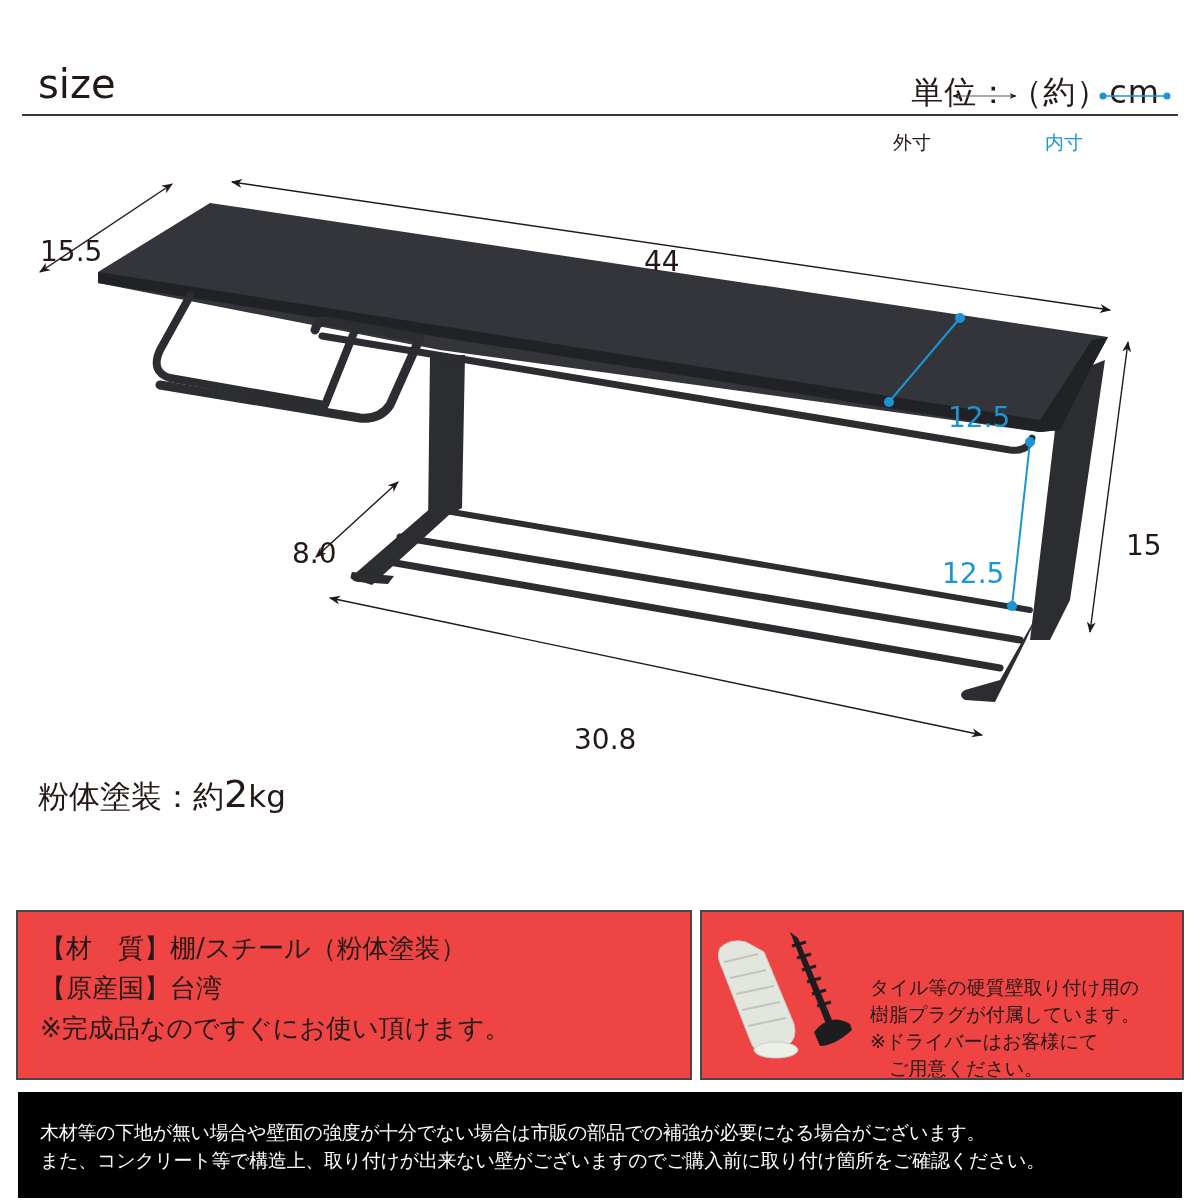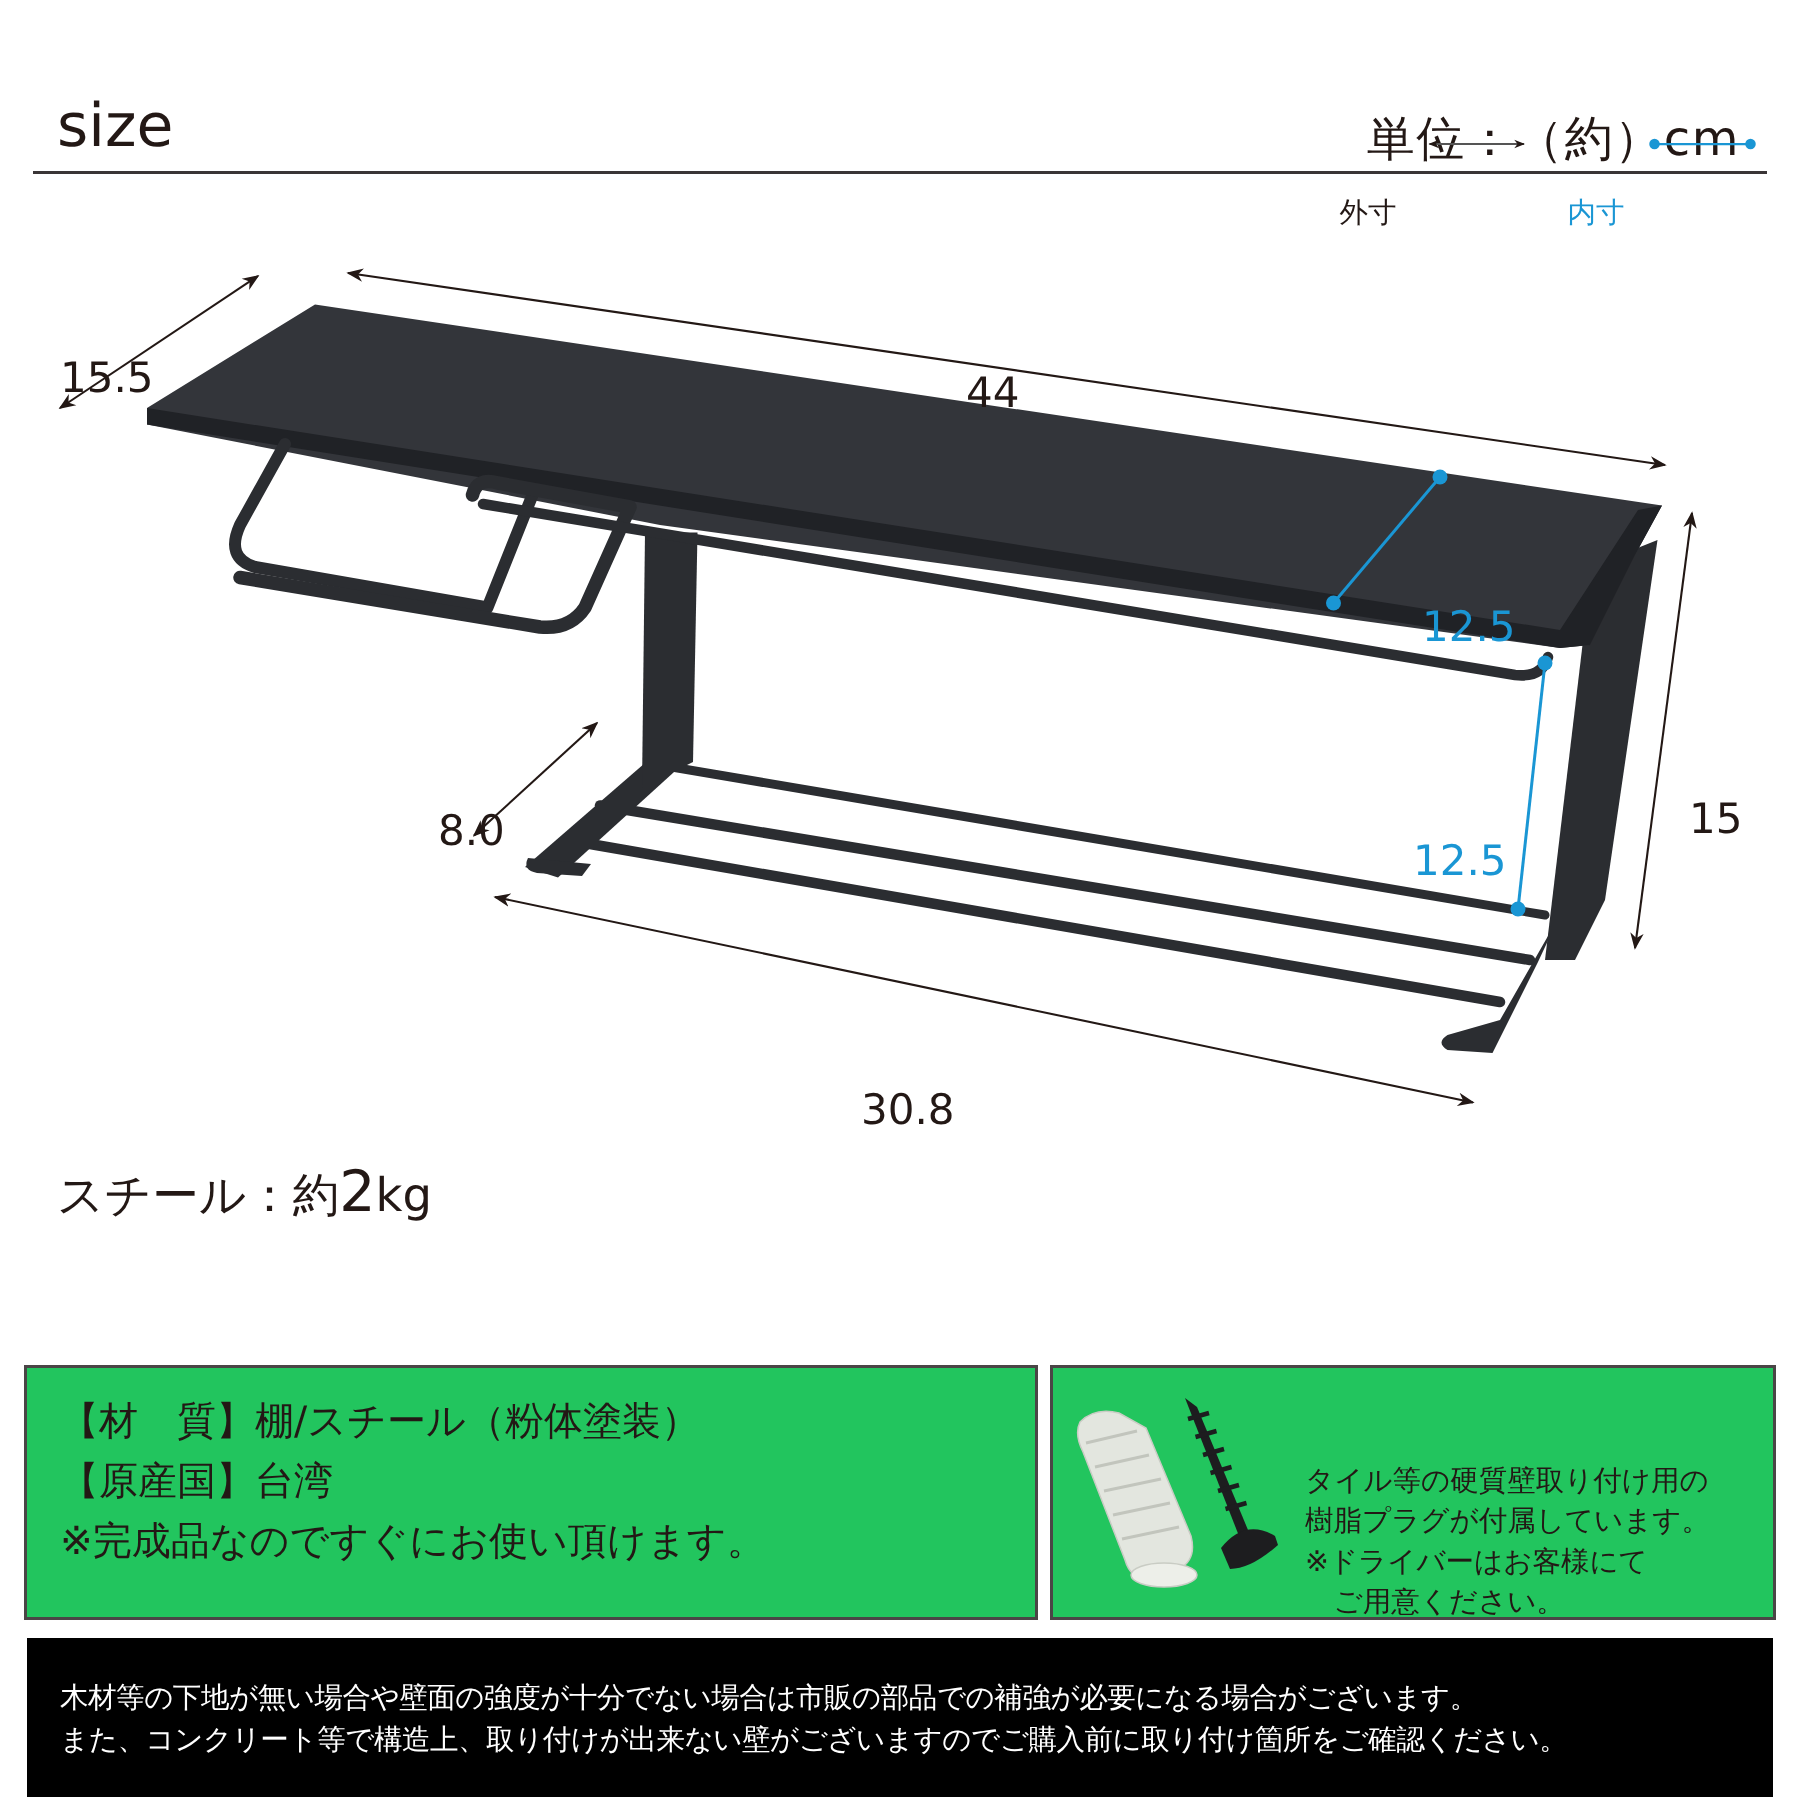--- a/index.html
+++ b/index.html
@@ -7,21 +7,21 @@
          font-family:"DejaVu Sans", "Liberation Sans", sans-serif; color:#231815; }
   .abs { position:absolute;margin-top:48px; }
   .title { left:38px; top:12px; font-size:40px; line-height:48px; }
   .unit { right:40px; top:24px; font-size:32px; line-height:40px; letter-spacing:1px; }
   .rule { left:22px; top:66px; width:1156px; height:2px; background:#3a3536; }
   .legend { top:82px; font-size:19px; line-height:24px; }
   .dim { font-size:28px; line-height:32px; color:#231815; }
   .dim.inner { color:#1a96d4; }
   .load { left:38px; top:726px; font-size:31px; line-height:40px; }
   .load .big { font-size:38px; }
-  .box { border:2px solid #4a4546; background:#22c55e; box-sizing:border-box; }
+  .box { border:2px solid #4a4546; background:#ef4444; box-sizing:border-box; }
   .spec { left:16px; top:862px; width:676px; height:170px; padding:16px 22px; }
   .spec p { margin:0; font-size:26px; line-height:40px; }
   .parts { left:700px; top:862px; width:484px; height:170px; }
   .parts-text { left:168px; top:14px; font-size:19px; line-height:27px; }
   .parts-text p { margin:0; white-space:pre; }
   .notice { left:18px; top:1044px; width:1164px; height:106px; background:#000000; color:#ffffff;
             box-sizing:border-box; padding:26px 22px; }
   .notice p { margin:0; font-size:19px; line-height:28px; white-space:nowrap; letter-spacing:-0.3px; }
   svg { position:absolute; left:0; top:0; }
 </style>
@@ -102,21 +102,21 @@
 
 <div class="abs dim" style="left:40px; top:188px;">15.5</div>
 <div class="abs dim" style="left:644px; top:198px;">44</div>
 <div class="abs dim" style="left:1126px; top:482px;">15</div>
 <div class="abs dim" style="left:292px; top:490px;">8.0</div>
 <div class="abs dim" style="left:574px; top:676px;">30.8</div>
 <div class="abs dim inner" style="left:948px; top:354px;">12.5</div>
 <div class="abs dim inner" style="left:942px; top:510px;">12.5</div>
 
 <div class="abs load">
-  <span>スチール：約</span><span class="big">2</span><span>kg</span>
+  <span>粉体塗装：約</span><span class="big">2</span><span>kg</span>
 </div>
 
 <div class="abs box spec">
   <p>【材　質】棚/スチール（粉体塗装）</p>
   <p>【原産国】台湾</p>
   <p>※完成品なのですぐにお使い頂けます。</p>
 </div>
 
 <div class="abs box parts">
   <svg width="170" height="166" viewBox="0 0 170 166" style="left:0; top:0;">

